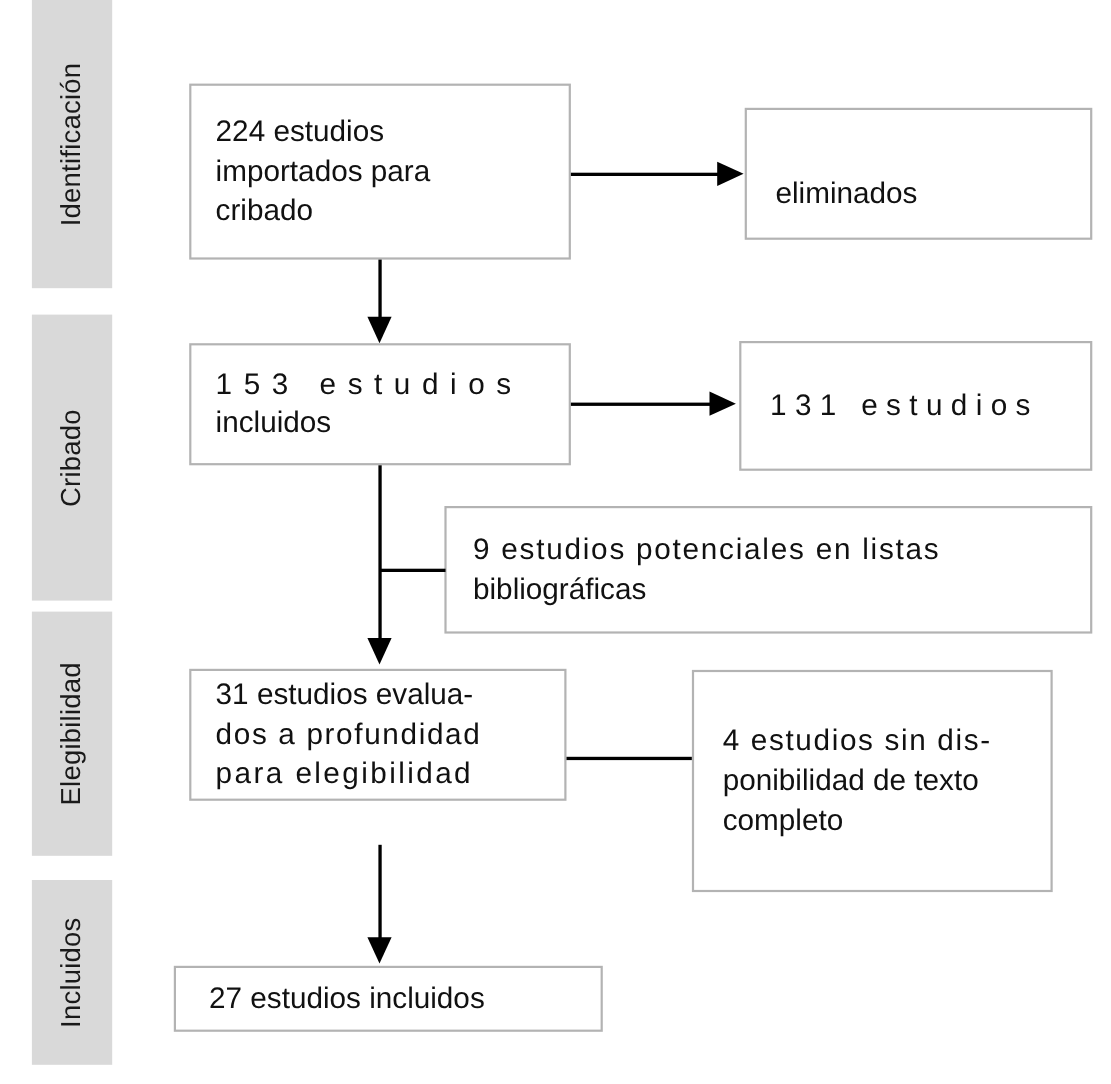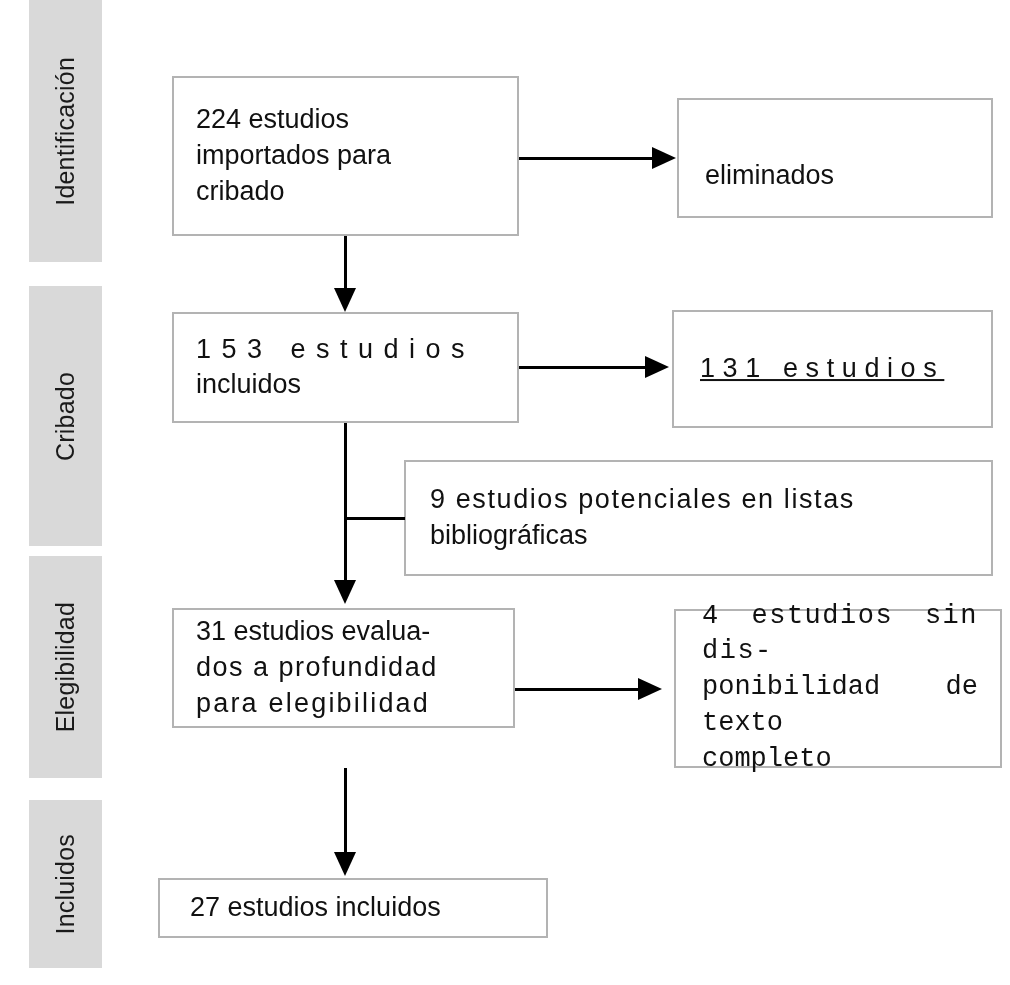--- a/index.html
+++ b/index.html
@@ -121,40 +121,40 @@
   <div class="arrowhead down" style="left:334px; top:288px;"></div>
 
   <div class="flow-box" style="left:172px; top:312px; width:347px; height:111px;">
     <div class="flow-box-text" style="left:22px; right:28px;"><span style="letter-spacing:10.5px;">153 estudios</span><br><span>incluidos</span></div>
   </div>
 
   <div class="conn conn-h" style="left:519px; top:366px; width:128px;"></div>
   <div class="arrowhead right" style="left:645px; top:356px;"></div>
 
   <div class="flow-box" style="left:672px; top:310px; width:321px; height:118px;">
-    <div class="flow-box-text" style="left:26px; right:22px;"><span style="letter-spacing:7.6px;text-decoration:underline;">131 estudios</span><br></div>
+    <div class="flow-box-text" style="left:26px; right:22px;"><span style="letter-spacing:7.6px;">131 estudios</span><br></div>
   </div>
 
   <div class="conn conn-v" style="left:344px; top:423px; width:3px; height:164px;"></div>
   <div class="arrowhead down" style="left:334px; top:580px;"></div>
 
   <div class="flow-box" style="left:404px; top:460px; width:589px; height:116px;">
     <div class="flow-box-text" style="left:24px; right:20px;"><span style="letter-spacing:1.6px;margin-top:20px;">9 estudios potenciales en listas</span><br><span>bibliográficas</span></div>
   </div>
 
   <div class="conn conn-h" style="left:345px; top:517px; width:60px;"></div>
 
   <div class="flow-box" style="left:172px; top:608px; width:343px; height:120px;">
     <div class="flow-box-text" style="left:22px; right:22px;"><span>31 estudios evalua-</span><br><span style="letter-spacing:1.5px;">dos a profundidad</span><br><span style="letter-spacing:2.2px;">para elegibilidad</span></div>
   </div>
 
   <div class="conn conn-h" style="left:515px; top:688px; width:125px;"></div>
   <div class="arrowhead right" style="left:638px; top:678px;"></div>
 
-  <div class="flow-box" style="left:674px; top:609px; width:328px; height:159px;font-family:Liberation Mono, monospace;">
+  <div class="flow-box" style="left:629px; top:609px; width:328px; height:202px;">
     <div class="flow-box-text" style="left:26px; right:22px;"><span style="letter-spacing:1.5px;">4 estudios sin dis-</span><br><span>ponibilidad de texto</span><br><span>completo</span></div>
   </div>
 
   <div class="conn conn-v" style="left:344px; top:768px; width:3px; height:90px;"></div>
   <div class="arrowhead down" style="left:334px; top:852px;"></div>
 
   <div class="flow-box" style="left:158px; top:878px; width:390px; height:60px;">
     <div class="flow-box-text center" style="left:30px; right:14px;"><span>27 estudios incluidos</span></div>
   </div>
 

